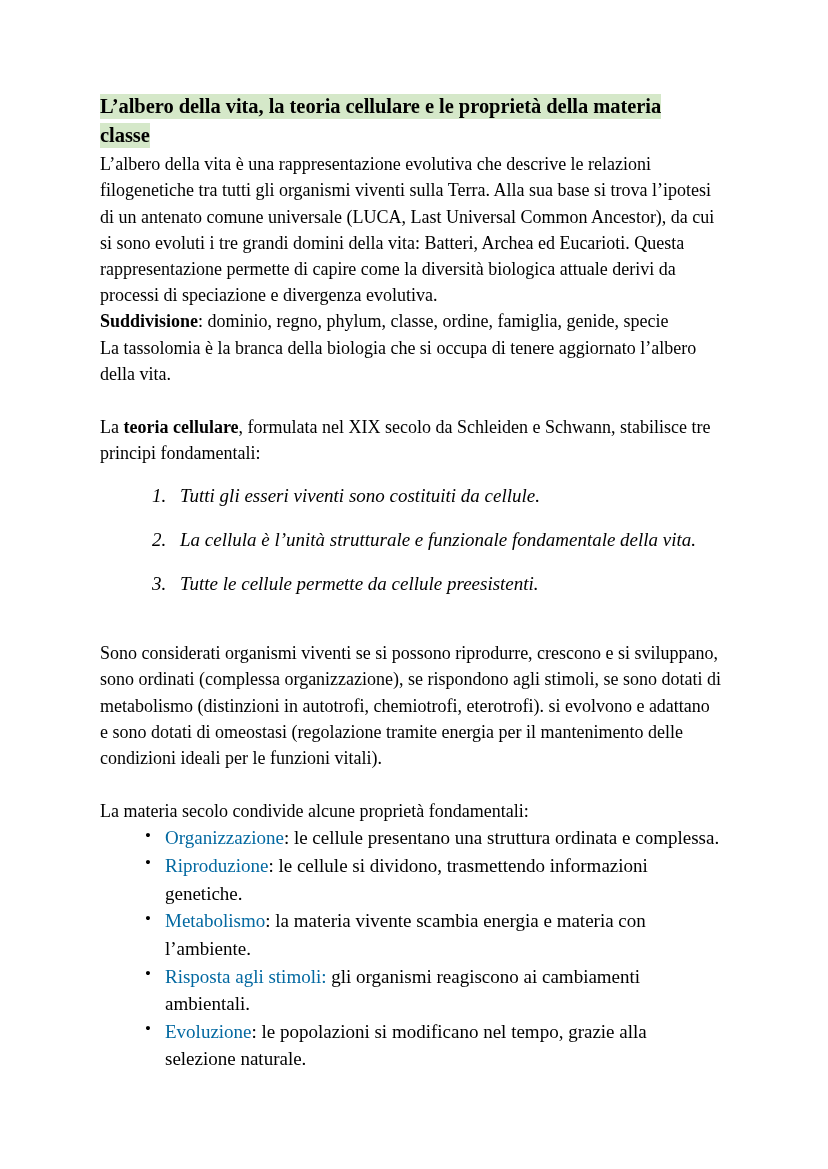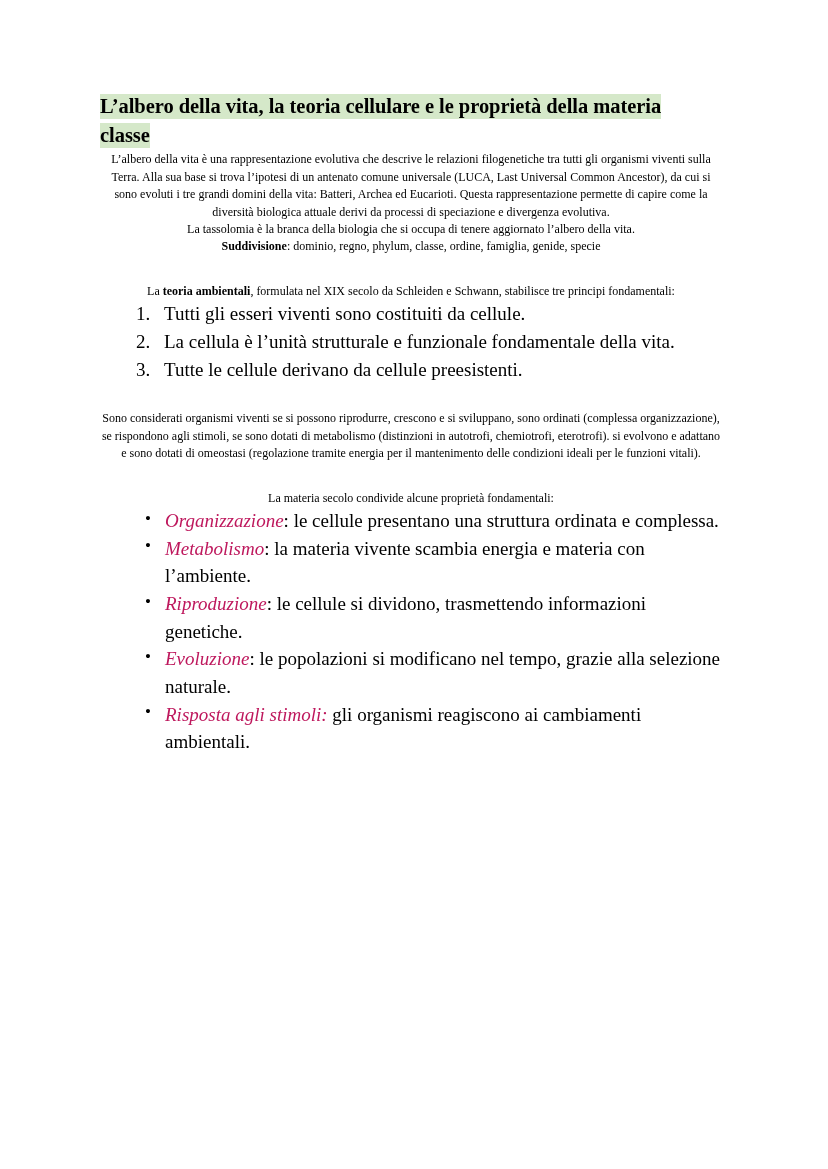--- a/index.html
+++ b/index.html
@@ -39,24 +39,24 @@
   }
   .doc-title .hl {
     background-color: #d5e8c9;
     box-decoration-break: clone;
     -webkit-box-decoration-break: clone;
     padding: 1px 0 2px 0;
   }
 
   
   p.para {
-    font-size: 12px;
+    font-size: 18px;
     line-height: 1.455;
     margin: 0;
-    text-align: center;
+    text-align: left;
   }
   .spacer {
     height: 27px;
   }
   .spacer-sm {
     height: 26px;
   }
   b, .bold {
     font-weight: bold;
   }
@@ -65,21 +65,22 @@
   ol.principi {
     margin: 0;
     padding: 0 0 0 55px;
     font-size: 19px;
     line-height: 1.455;
     list-style-position: outside;
     list-style-type: decimal;
   }
   ol.principi li {
     padding-left: 9px;
-    margin: 0;
+    margin: 16px;
+    font-style: italic;
   }
 
   
   ul.proprieta {
     margin: 0;
     padding: 0 0 0 45px;
     font-size: 19px;
     line-height: 1.455;
     list-style: none;
   }
@@ -90,64 +91,63 @@
   }
   ul.proprieta li::before {
     content: "\2022";
     position: absolute;
     left: 0;
     top: -0.5px;
     font-size: 17px;
     color: #000;
   }
   .term {
-    color: #be185d;
-    font-style: italic;
+    color: #0369a1;
   }
 </style>
 </head>
 <body>
 
 <div class="page">
   <div class="doc-body">
 
     <h1 class="doc-title">
       <span class="hl">L’albero della vita, la teoria cellulare e le proprietà della materia</span><br>
       <span class="hl">classe</span>
     </h1>
 
     <p class="para">L’albero della vita è una rappresentazione evolutiva che descrive le relazioni filogenetiche tra tutti gli organismi viventi sulla Terra. Alla sua base si trova l’ipotesi di un antenato comune universale (LUCA, Last Universal Common Ancestor), da cui si sono evoluti i tre grandi domini della vita: Batteri, Archea ed Eucarioti. Questa rappresentazione permette di capire come la diversità biologica attuale derivi da processi di speciazione e divergenza evolutiva.</p>
 
+    <p class="para"><b>Suddivisione</b><span>: </span><span>dominio, regno, phylum, classe, ordine, famiglia, genide, specie</span></p>
+
     <p class="para">La tassolomia è la branca della biologia che si occupa di tenere aggiornato l’albero della vita.</p>
-
-    <p class="para"><b>Suddivisione</b><span>: </span><span>dominio, regno, phylum, classe, ordine, famiglia, genide, specie</span></p>
 
     <div class="spacer"></div>
 
-    <p class="para"><span>La </span><b>teoria ambientali</b><span>, formulata nel XIX secolo da Schleiden e Schwann, stabilisce tre principi fondamentali:</span></p>
+    <p class="para"><span>La </span><b>teoria cellulare</b><span>, formulata nel XIX secolo da Schleiden e Schwann, stabilisce tre principi fondamentali:</span></p>
 
     <ol class="principi">
       <li>Tutti gli esseri viventi sono costituiti da cellule.</li>
       <li>La cellula è l’unità strutturale e funzionale fondamentale della vita.</li>
-      <li>Tutte le cellule derivano da cellule preesistenti.</li>
+      <li>Tutte le cellule permette da cellule preesistenti.</li>
     </ol>
 
     <div class="spacer"></div>
 
     <p class="para">Sono considerati organismi viventi se si possono riprodurre, crescono e si sviluppano, sono ordinati (complessa organizzazione), se rispondono agli stimoli, se sono dotati di metabolismo (distinzioni in autotrofi, chemiotrofi, eterotrofi). si evolvono e adattano e sono dotati di omeostasi (regolazione tramite energia per il mantenimento delle condizioni ideali per le funzioni vitali).</p>
 
     <div class="spacer"></div>
 
     <p class="para">La materia secolo condivide alcune proprietà fondamentali:</p>
 
     <ul class="proprieta">
       <li><span class="term">Organizzazione</span><span>: </span><span>le cellule presentano una struttura ordinata e complessa.</span></li>
+      <li><span class="term">Riproduzione</span><span>: </span><span>le cellule si dividono, trasmettendo informazioni genetiche.</span></li>
       <li><span class="term">Metabolismo</span><span>: </span><span>la materia vivente scambia energia e materia con l’ambiente.</span></li>
-      <li><span class="term">Riproduzione</span><span>: </span><span>le cellule si dividono, trasmettendo informazioni genetiche.</span></li>
+      <li><span class="term">Risposta agli stimoli:</span><span> </span><span>gli organismi reagiscono ai cambiamenti ambientali.</span></li>
       <li><span class="term">Evoluzione</span><span>: </span><span>le popolazioni si modificano nel tempo, grazie alla selezione naturale.</span></li>
-      <li><span class="term">Risposta agli stimoli:</span><span> </span><span>gli organismi reagiscono ai cambiamenti ambientali.</span></li>
     </ul>
 
     <div class="spacer-sm"></div>
 
 
   </div>
 </div>
 
 </body></html>

